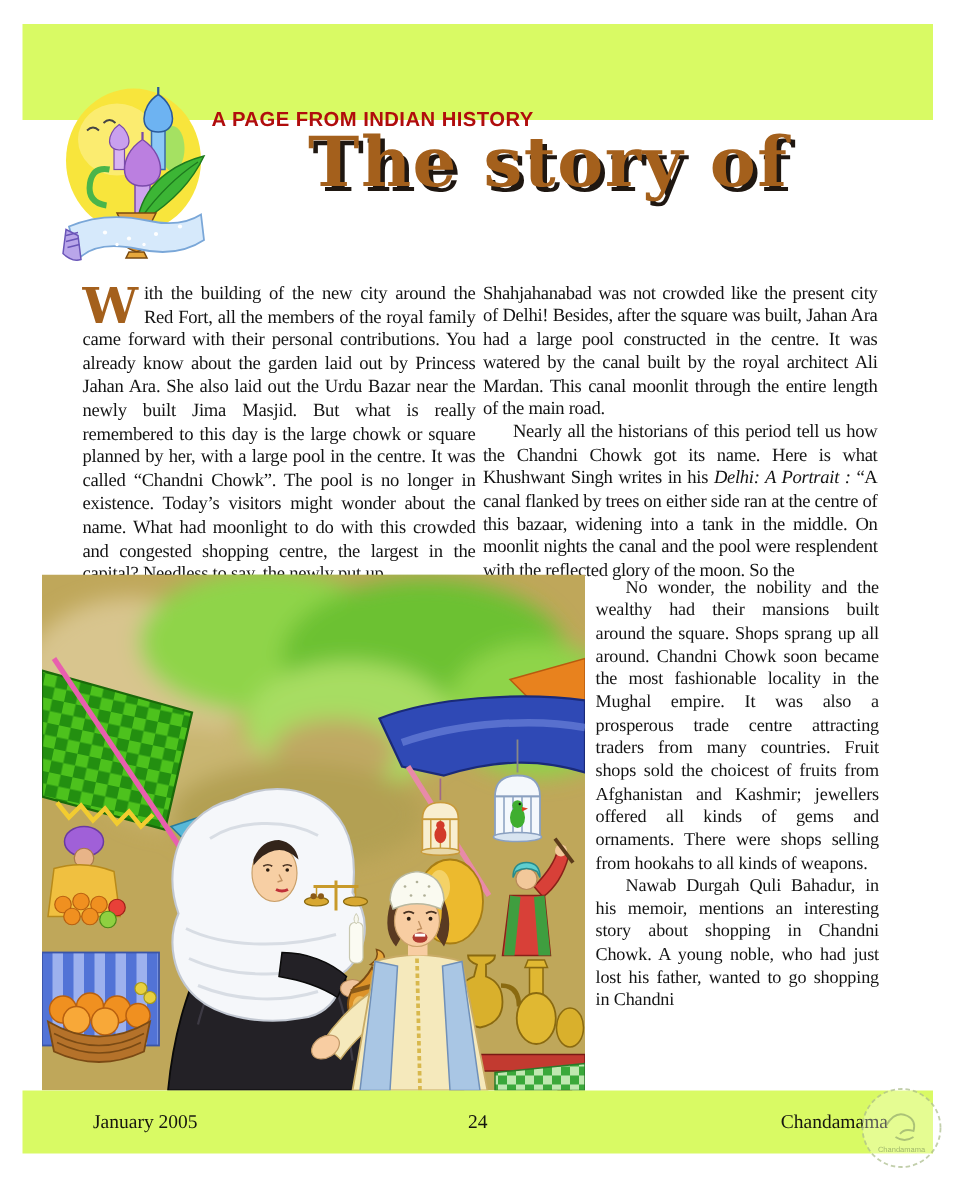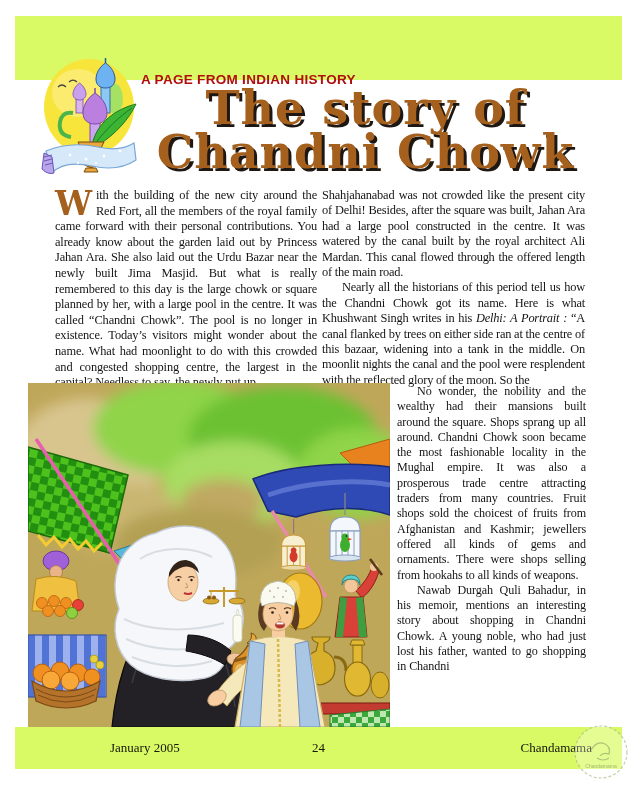--- a/index.html
+++ b/index.html
@@ -28,21 +28,21 @@
   .col-left{left:55px;top:188px;width:262px;font-size:12.4px;line-height:15.6px;letter-spacing:-.15px;}
   .col-right{left:322px;top:188px;width:263px;font-size:12.4px;line-height:15.4px;letter-spacing:-.2px;}
   .col-narrow{left:397px;top:384px;width:189px;font-size:12.1px;line-height:15.3px;letter-spacing:-.1px;}
   .dropcap{
     float:left;font-family:"DejaVu Serif",serif;font-weight:bold;
     font-size:33px;line-height:27px;color:#a4601c;margin:2px 4px 0 0;
   }
   .illustration{position:absolute;left:28px;top:383px;width:362px;height:344px;}
   .illustration svg{display:block;width:100%;height:100%;}
   .footer-text{position:absolute;top:740px;font-size:13px;color:#16160f;}
-  .footer-date{left:62px;margin-left:48px;}
+  .footer-date{left:62px;}
   .footer-num{left:15px;width:607px;text-align:center;}
   .footer-mag{right:46px;}
   .stamp{position:absolute;left:573px;top:724px;width:56px;height:56px;opacity:.75;}
 </style>
 </head>
 <body>
 
 <div class="band band-top"></div>
 
 <div class="kicker">A PAGE FROM INDIAN HISTORY</div>
@@ -88,29 +88,28 @@
       <circle cx="64" cy="101" r="1.4" fill="#fff"></circle>
         <circle cx="80" cy="96" r="1.4" fill="#fff"></circle>
       <circle cx="38" cy="108" r="1.1" fill="#fff"></circle>
         <circle cx="56" cy="108" r="1.1" fill="#fff"></circle>
     </g>
   </svg>
 </div>
 
 <div class="title">
   <div>The story of</div>
-  <div>Chandni Chowk</div>
 </div>
 
 <div class="col col-left">
   <p><span class="dropcap">W</span><span>ith the building of the new city around the Red Fort, all the members of the royal family came forward with their personal contributions. You already know about the garden laid out by Princess Jahan Ara. She also laid out the Urdu Bazar near the newly built Jima Masjid. But what is really remembered to this day is the large chowk or square planned by her, with a large pool in the centre. It was called “Chandni Chowk”. The pool is no longer in existence. Today’s visitors might wonder about the name. What had moonlight to do with this crowded and congested shopping centre, the largest in the capital? Needless to say, the newly put up</span></p>
 </div>
 
 <div class="col col-right">
-  <p>Shahjahanabad was not crowded like the present city of Delhi! Besides, after the square was built, Jahan Ara had a large pool constructed in the centre. It was watered by the canal built by the royal architect Ali Mardan. This canal flowed through the offered length of the main road.</p>
+  <p>Shahjahanabad was not crowded like the present city of Delhi! Besides, after the square was built, Jahan Ara had a large pool constructed in the centre. It was watered by the canal built by the royal architect Ali Mardan. This canal moonlit through the entire length of the main road.</p>
   <p class="indent"><span>Nearly all the historians of this period tell us how the Chandni Chowk got its name. Here is what Khushwant Singh writes in his </span><i>Delhi: A Portrait :</i><span> “A canal flanked by trees on either side ran at the centre of this bazaar, widening into a tank in the middle. On moonlit nights the canal and the pool were resplendent with the reflected glory of the moon. So the</span></p>
 </div>
 
 <div class="col col-narrow">
   <p class="indent">No wonder, the nobility and the wealthy had their mansions built around the square. Shops sprang up all around. Chandni Chowk soon became the most fashionable locality in the Mughal empire. It was also a prosperous trade centre attracting traders from many countries. Fruit shops sold the choicest of fruits from Afghanistan and Kashmir; jewellers offered all kinds of gems and ornaments. There were shops selling from hookahs to all kinds of weapons.</p>
   <p class="indent">Nawab Durgah Quli Bahadur, in his memoir, mentions an interesting story about shopping in Chandni Chowk. A young noble, who had just lost his father, wanted to go shopping in Chandni</p>
 </div>
 
 <div class="illustration">
   <svg viewBox="0 0 362 344" preserveAspectRatio="none">

